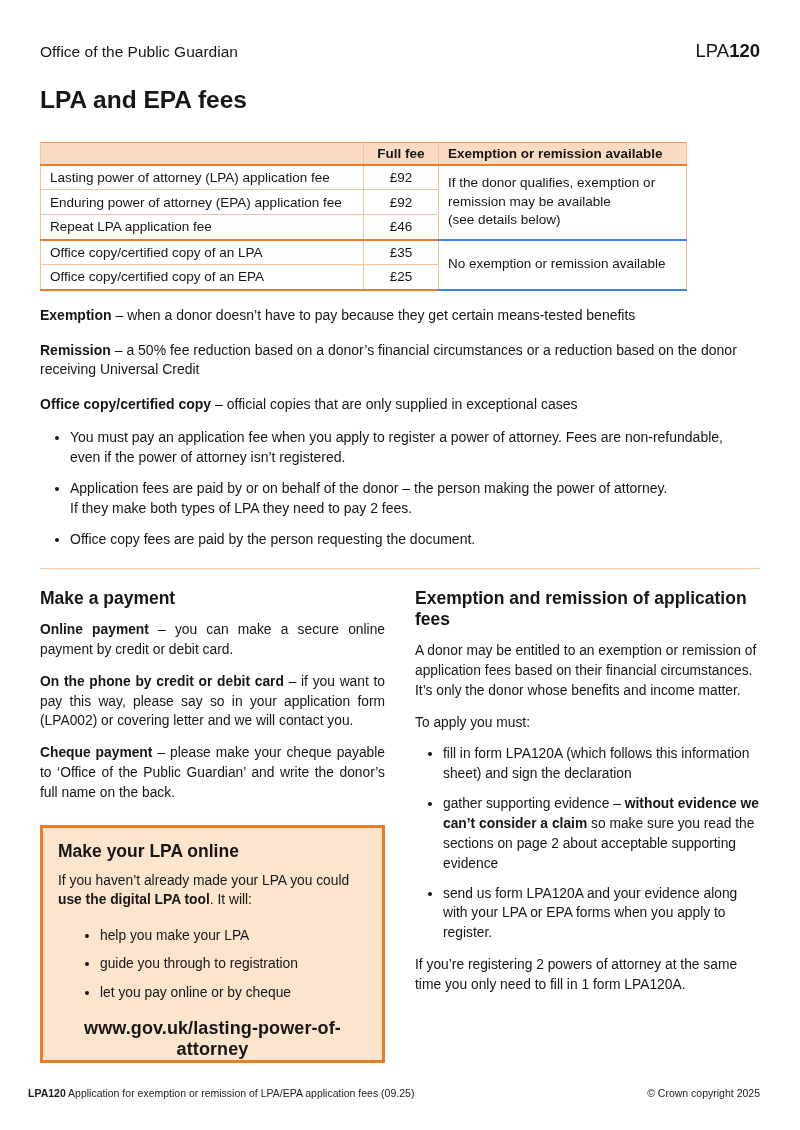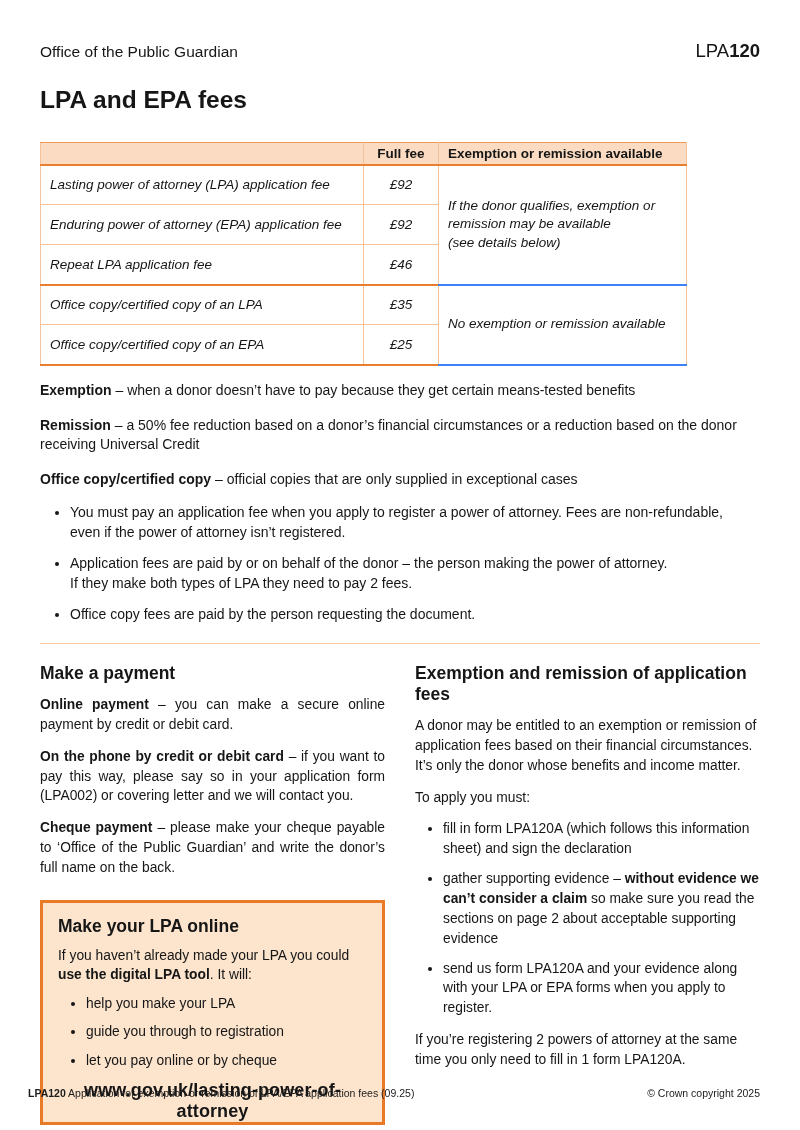--- a/index.html
+++ b/index.html
@@ -24,21 +24,21 @@
   
   table.fees { border-collapse: collapse; margin-top: 27px; width: 646px; font-size: 13.5px; table-layout: fixed; }
   table.fees th, table.fees td { padding: 3px 9px; }
   table.fees thead th {
     background: #fbdcc2; font-weight: bold; height: 20px; text-align: left;
     border-top: 1.5px solid #f09a56; border-bottom: 2px solid #e87f2e;
     border-left: 1px solid #f5c29a; border-right: 1px solid #f5c29a;
   }
   table.fees thead th.fee-h { text-align: center; }
   table.fees tbody td {
-    height: 40px; border: 1px solid #f5c29a; background: #fff; font-style: italic;
+    height: 25px; border: 1px solid #f5c29a; background: #fff;
   }
   table.fees tr.group-end td { border-bottom: 2px solid #e87f2e; }
   table.fees td.fee { text-align: center; }
   table.fees td.note { vertical-align: middle; line-height: 1.38; border-bottom: 2px solid #3b82f6; }
 
   
   .defs p { margin: 15px 0 0 0; font-size: 14px; line-height: 1.42; }
   .defs .term { font-weight: bold; }
   ul.notes { margin: 13px 0 0 0; padding-left: 30px; }
   ul.notes li { font-size: 14px; line-height: 1.42; margin-bottom: 11px; }
@@ -57,21 +57,21 @@
   .col-right ul { margin: 0 0 12px 0; padding-left: 28px; }
   .col-right li { font-size: 13.8px; line-height: 1.44; margin-bottom: 10px; }
 
   
   .lpa-box {
     margin-top: 22px; border: 3px solid #e87a28; background: #fce4cd;
     padding: 11px 15px 0 15px;
   }
   .lpa-box h2 { font-size: 17.5px; margin: 2px 0 9px 0; font-weight: bold; }
   .lpa-box p { font-size: 13.8px; line-height: 1.42; margin: 0 0 9px 0; }
-  .lpa-box ul { margin: 2px; padding-left: 26px; }
+  .lpa-box ul { margin: 16px; padding-left: 26px; }
   .lpa-box li { font-size: 13.8px; line-height: 1.4; margin-bottom: 9px; }
   .box-url { font-size: 18px; font-weight: bold; text-align: center; margin-top: 10px; letter-spacing: 0.1px; }
 
   
   .footer {
     position: absolute; left: 28px; right: 40px; top: 1087px;
     display: flex; justify-content: space-between; font-size: 10.5px; color: #1c1c1c;
   }
   .footer .bold { font-weight: bold; }
 </style>

